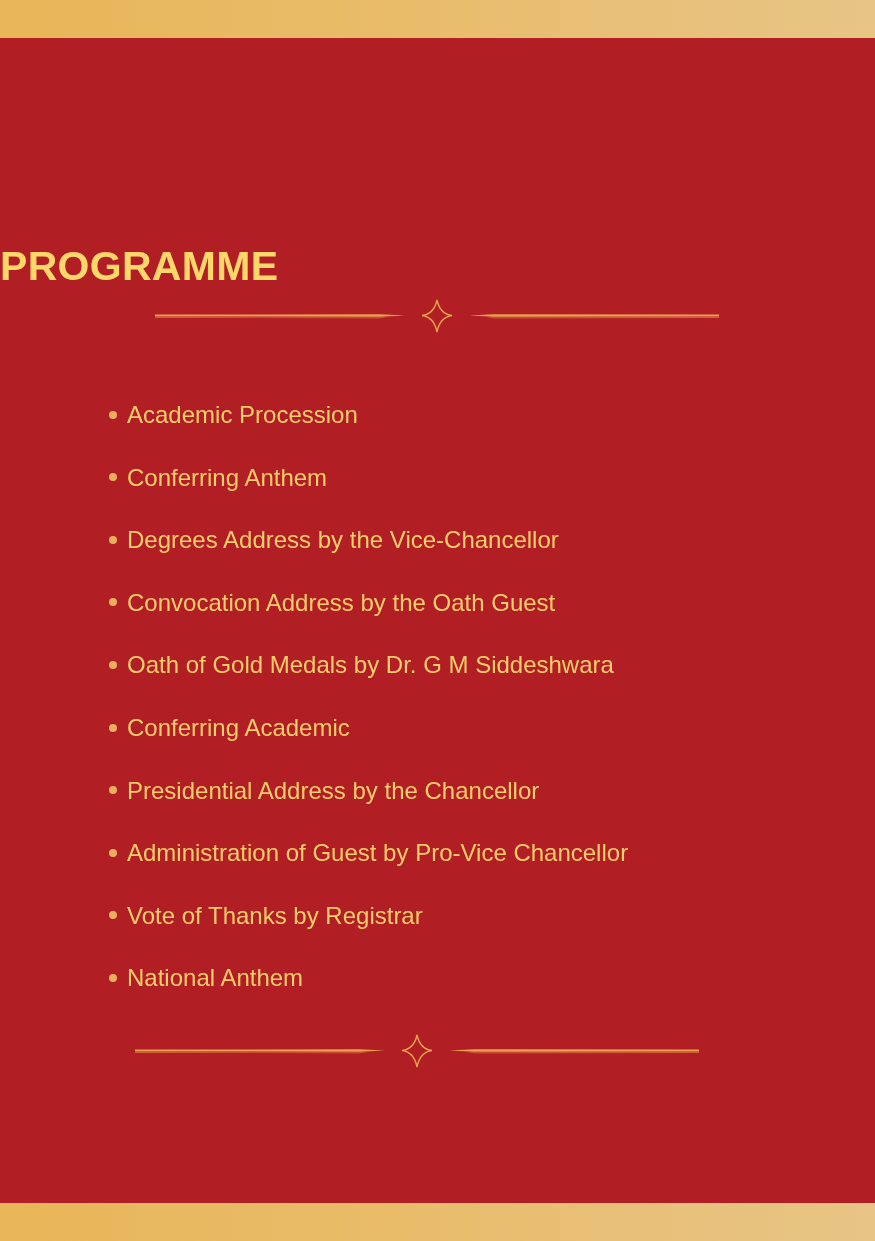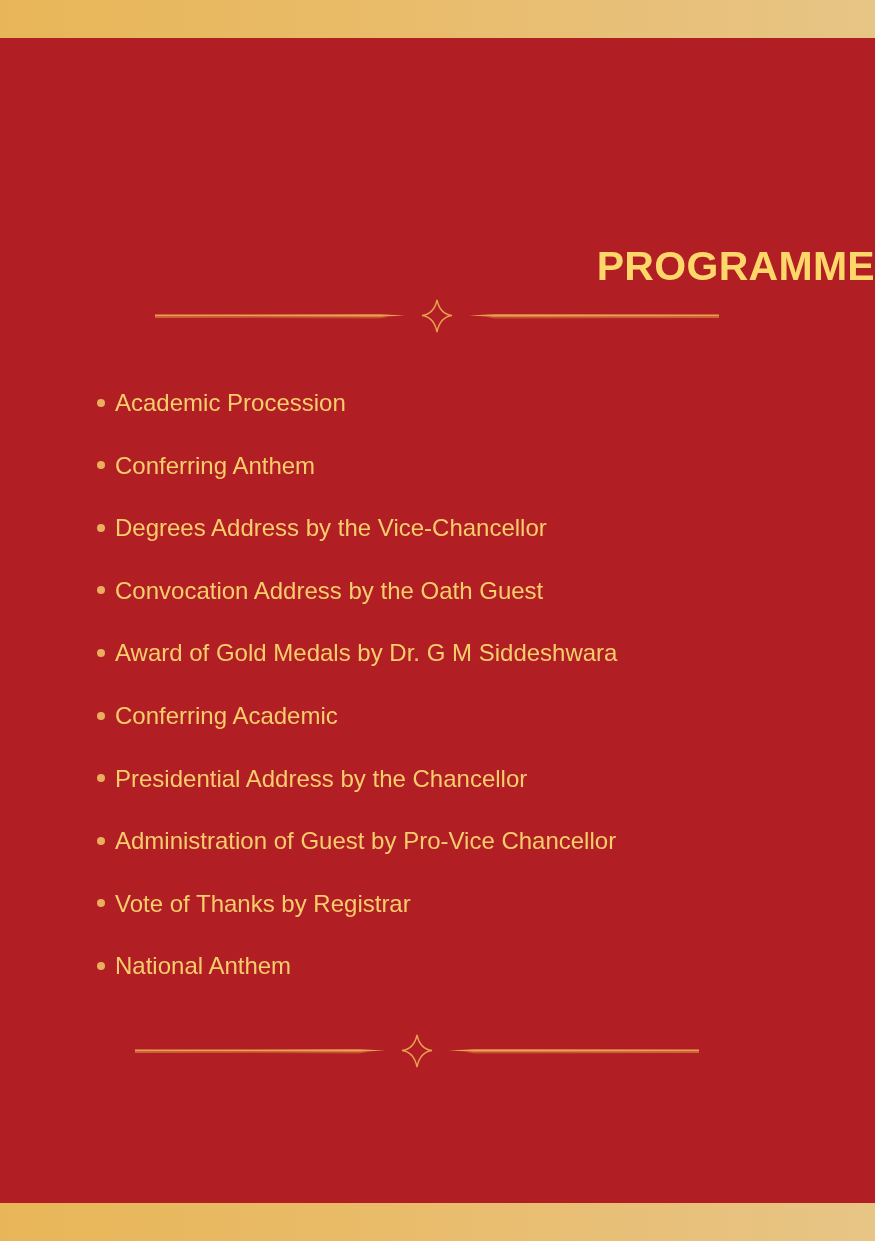--- a/index.html
+++ b/index.html
@@ -21,42 +21,42 @@
       background: linear-gradient(90deg, #E8B658 0%, #E9BC6A 45%, #E8C07A 75%, #E7C585 100%);
     }
     .band.top { top: 0; height: 38px; }
     .band.bottom { top: 1203px; height: 38px; }
 
     .title {
       position: absolute;
       top: 214px;
       left: 0;
       width: 875px;
-      text-align: right;
+      text-align: left;
       font-family: "Liberation Sans", sans-serif;
       font-weight: bold;
       font-size: 41px;
       letter-spacing: 0.3px;
       color: #FDD76A;
       line-height: 50px;
     }
 
     .divider {
       position: absolute;
       height: 40px;
     }
     .divider svg { display: block; }
     .divider.top { top: 296px; left: 150px; width: 575px; }
     .divider.bottom { top: 1031px; left: 130px; width: 575px; }
 
     .programme-list {
       position: absolute;
       top: 383px;
       left: 97px;
-      margin: 0;
+      margin: 12px;
       padding: 0;
       list-style: none;
     }
     .programme-item {
       position: relative;
       height: 62.6px;
       line-height: 40px;
       font-family: "Liberation Sans", sans-serif;
       font-size: 24px;
       color: #F8CD6B;
@@ -95,21 +95,21 @@
       <path d="M569 21.3 L344 21.6 L336 20.9 L344 22.2 L569 21.9 Z" opacity="0.7"></path>
     </g>
   </svg>
 </div>
 
 <ul class="programme-list">
   <li class="programme-item"><span class="bullet"></span><span>Academic Procession</span></li>
   <li class="programme-item"><span class="bullet"></span><span>Conferring Anthem</span></li>
   <li class="programme-item"><span class="bullet"></span><span>Degrees Address by the Vice-Chancellor</span></li>
   <li class="programme-item"><span class="bullet"></span><span>Convocation Address by the Oath Guest</span></li>
-  <li class="programme-item"><span class="bullet"></span><span>Award of Gold Medals by Dr. G M Siddeshwara</span></li>
+  <li class="programme-item"><span class="bullet"></span><span>Oath of Gold Medals by Dr. G M Siddeshwara</span></li>
   <li class="programme-item"><span class="bullet"></span><span>Conferring Academic</span></li>
   <li class="programme-item"><span class="bullet"></span><span>Presidential Address by the Chancellor</span></li>
   <li class="programme-item"><span class="bullet"></span><span>Administration of Guest by Pro-Vice Chancellor</span></li>
   <li class="programme-item"><span class="bullet"></span><span>Vote of Thanks by Registrar</span></li>
   <li class="programme-item"><span class="bullet"></span><span>National Anthem</span></li>
 </ul>
 
 <div class="divider bottom">
   <svg width="575" height="40" viewBox="0 0 575 40">
     <g fill="#E9A14E">

